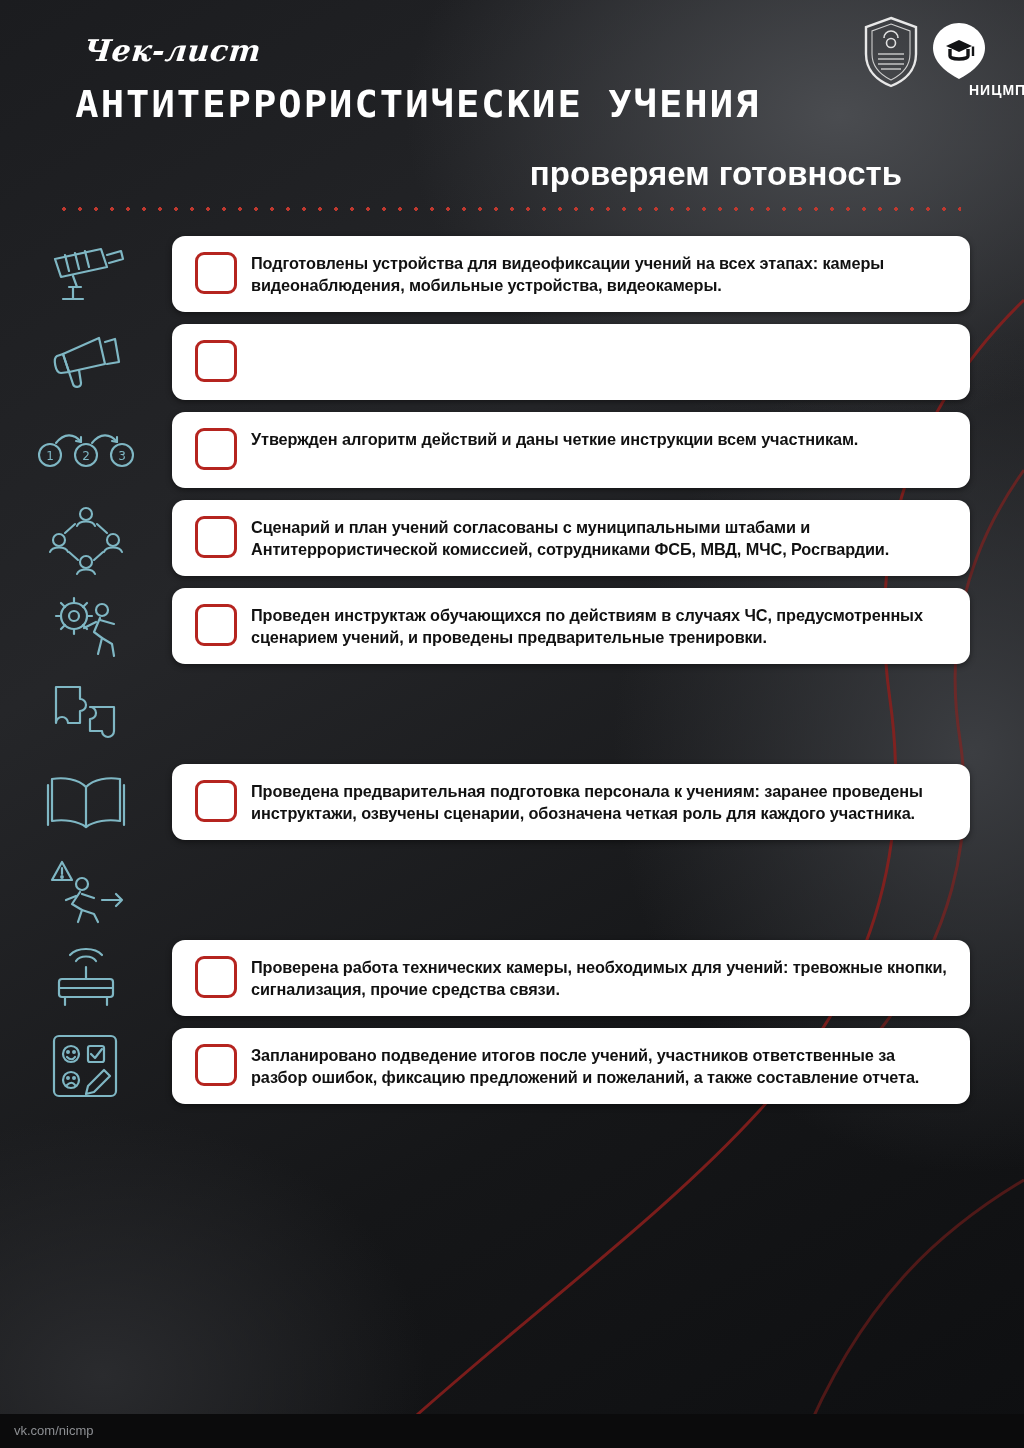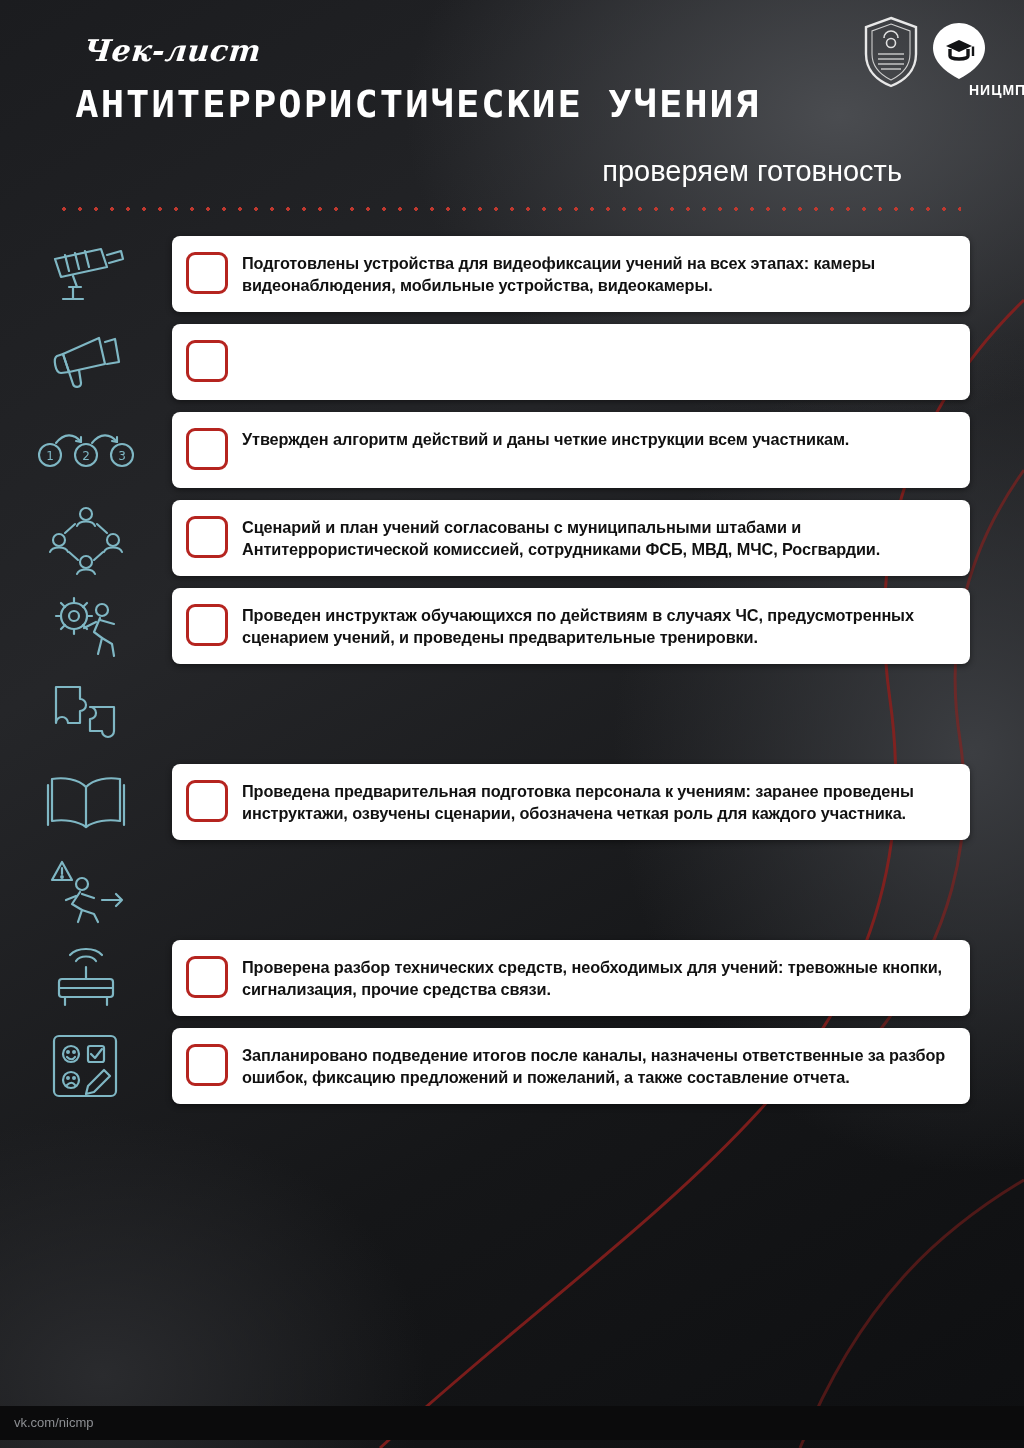--- a/index.html
+++ b/index.html
@@ -43,22 +43,22 @@
     font-weight: bold;
     font-size: 38px;
     letter-spacing: 2.0px;
     color: #ffffff;
     transform: scaleX(1.02);
   }
   .subtitle {
     position: absolute;
     right: 122px; top: 155px;
     font-family: "Liberation Sans", sans-serif;
-    font-weight: normal;
-    font-size: 29px;
+    font-weight: bold;
+    font-size: 33px;
     color: #ffffff;
   }
   .dots {
     position: absolute;
     left: 56px; top: 207px;
     width: 905px; height: 4px;
     background-image: radial-gradient(circle, #c0392f 1.8px, rgba(0,0,0,0) 2px);
     background-size: 16px 4px;
     background-repeat: repeat-x;
   }
@@ -82,26 +82,26 @@
   .icon-cell {
     width: 172px;
     min-height: 76px;
     display: flex; align-items: center; justify-content: center;
     flex: 0 0 172px;
   }
   .icon-cell svg { display: block; }
   .card {
     position: relative;
     background: #ffffff;
-    border-radius: 8px;
+    border-radius: 13px;
     width: 798px;
     min-height: 76px;
     display: flex;
     align-items: flex-start;
-    padding: 14px 18px 14px 14px;
+    padding: 14px 18px 14px 23px;
     box-shadow: 0 2px 6px rgba(0,0,0,0.45);
   }
   .checkbox {
     flex: 0 0 auto;
     width: 42px; height: 42px;
     border: 3px solid #b5241f;
     border-radius: 9px;
     margin-right: 14px;
     margin-top: 2px;
     background: #ffffff;
@@ -112,21 +112,21 @@
     font-size: 16.3px;
     line-height: 1.37;
     color: #111111;
     padding-top: 2px;
     letter-spacing: -0.1px;
   }
 
   
   .footer-bar {
     position: absolute;
-    left: 0; bottom: 8px;
+    left: 0; bottom: 0;
     width: 1024px; height: 34px;
     background: #0b0b0c;
   }
   .footer-text {
     position: absolute;
     left: 14px; top: 9px;
     font-family: "Liberation Sans", sans-serif;
     font-size: 13px;
     color: #8d8f93;
   }
@@ -326,21 +326,21 @@
           <line x1="16" y1="41" x2="70" y2="41"></line>
           <line x1="22" y1="50" x2="22" y2="58"></line>
           <line x1="64" y1="50" x2="64" y2="58"></line>
           <line x1="43" y1="20" x2="43" y2="32"></line>
           <path d="M33 14 C37 8 49 8 53 14"></path>
           <path d="M27 8 C34 0 52 0 59 8"></path>
         </svg>
       </div>
       <div class="card">
         <div class="checkbox"></div>
-        <div class="card-text">Проверена разбор технических средств, необходимых для учений: тревожные кнопки, сигнализация, прочие средства связи.</div>
+        <div class="card-text">Проверена работа технических камеры, необходимых для учений: тревожные кнопки, сигнализация, прочие средства связи.</div>
       </div>
     </div>
 
     <div class="row">
       <div class="icon-cell">
         <svg width="84" height="72" viewBox="0 0 84 72" fill="none" stroke="#7fb7c4" stroke-width="2.2" stroke-linecap="round" stroke-linejoin="round">
           <rect x="10" y="6" width="62" height="60" rx="5"></rect>
           <circle cx="27" cy="24" r="8"></circle>
           <circle cx="24" cy="22" r="0.9" fill="#7fb7c4"></circle>
           <circle cx="30" cy="22" r="0.9" fill="#7fb7c4"></circle>
@@ -349,21 +349,21 @@
           <path d="M47 24 l4 4 l7 -9"></path>
           <circle cx="27" cy="50" r="8"></circle>
           <circle cx="24" cy="48" r="0.9" fill="#7fb7c4"></circle>
           <circle cx="30" cy="48" r="0.9" fill="#7fb7c4"></circle>
           <path d="M23 55 c3 -3 6 -3 8 0"></path>
           <path d="M44 56 L60 40 L66 46 L50 62 L42 64 Z"></path>
         </svg>
       </div>
       <div class="card">
         <div class="checkbox"></div>
-        <div class="card-text">Запланировано подведение итогов после каналы, назначены ответственные за разбор ошибок, фиксацию предложений и пожеланий, а также составление отчета.</div>
+        <div class="card-text">Запланировано подведение итогов после учений, участников ответственные за разбор ошибок, фиксацию предложений и пожеланий, а также составление отчета.</div>
       </div>
     </div>
 
   </div>
 
   <div class="footer-bar">
     <div class="footer-text">vk.com/nicmp</div>
   </div>
 
 </div>

